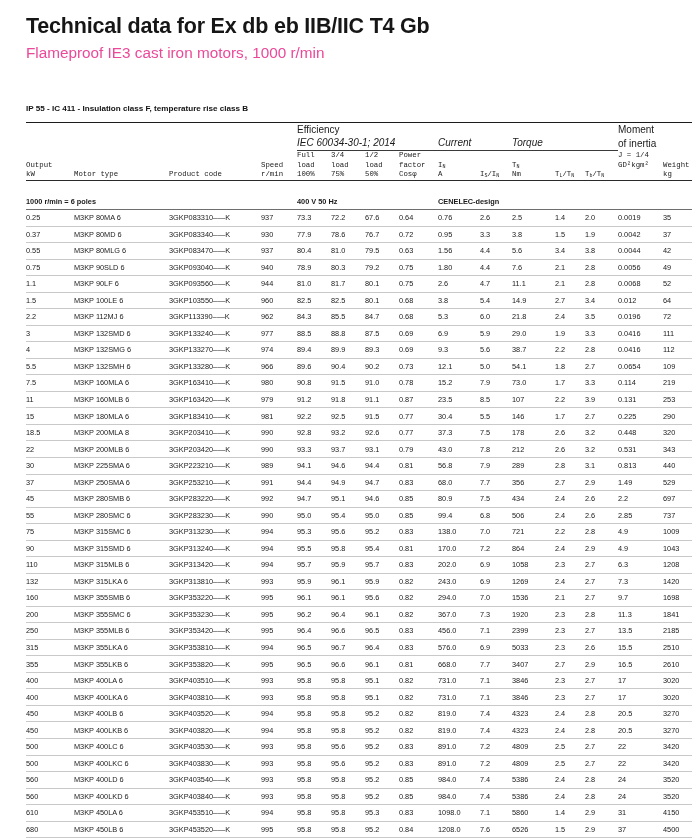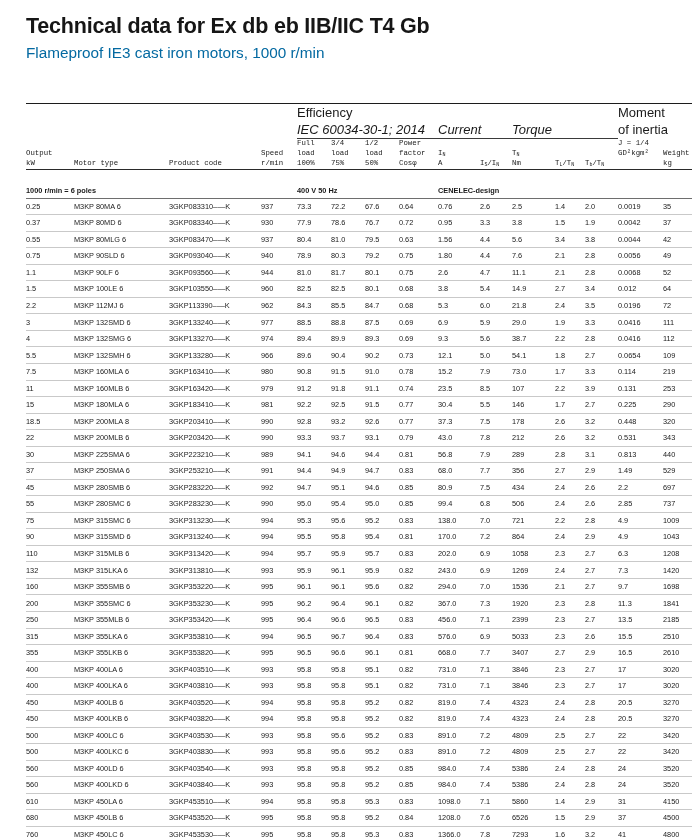--- a/index.html
+++ b/index.html
@@ -32,21 +32,21 @@
     padding-top: 14px;
     line-height: 1.18;
     color: #161616;
   }
   .doc-subtitle {
     font-size: 15.3px;
     font-weight: normal;
     margin: 0;
     padding-top: 5px;
     line-height: 1.2;
-    color: #0369a1;
+    color: #ec4899;
   }
 
   
   .standards {
     margin-top: 40px;
     font-size: 8.1px;
     font-weight: bold;
     line-height: 1.52;
     color: #111111;
   }
@@ -71,21 +71,21 @@
   thead .grouprow td { height: 10px; }
   .hdr-cell {
     font-weight: bold;
     font-size: 7.35px;
     line-height: 1.33;
     padding-bottom: 1px;
     font-family: Liberation Mono, monospace;
   }
   .hdr-top {
     font-weight: bold;
-    font-size: 13px;
+    font-size: 10px;
     line-height: 1.33;
     white-space: nowrap;
   }
   .rule-thick td {
     border-top: 1.7px solid #1c1c1c;
     height: 0;
     font-size: 0;
     line-height: 0;
   }
   .grp-underline {
@@ -137,20 +137,21 @@
 </style>
 </head>
 <body>
 
 <div id="page">
 
   <h1 class="doc-title">Technical data for Ex db eb IIB/IIC T4 Gb</h1>
   <h2 class="doc-subtitle">Flameproof IE3 cast iron motors, 1000 r/min</h2>
 
   <div class="standards">
+    <div>IP 55 - IC 411 - Insulation class F, temperature rise class B</div>
   </div>
 
   <table class="data">
     <colgroup>
       <col class="c-output">
         <col class="c-type">
         <col class="c-code">
         <col class="c-speed">
       <col class="c-full">
         <col class="c-34">
@@ -448,21 +449,21 @@
           <td>219</td>
         </tr>
         <tr class="datarow">
           <td>11</td>
           <td>M3KP 160MLB 6</td>
           <td>3GKP163420‒‒‒K</td>
           <td>979</td>
           <td>91.2</td>
           <td>91.8</td>
           <td>91.1</td>
-          <td>0.74</td>
+          <td>0.87</td>
           <td>23.5</td>
           <td>8.5</td>
           <td>107</td>
           <td>2.2</td>
           <td>3.9</td>
           <td>0.131</td>
           <td>253</td>
         </tr>
         <tr class="datarow">
           <td>15</td>

